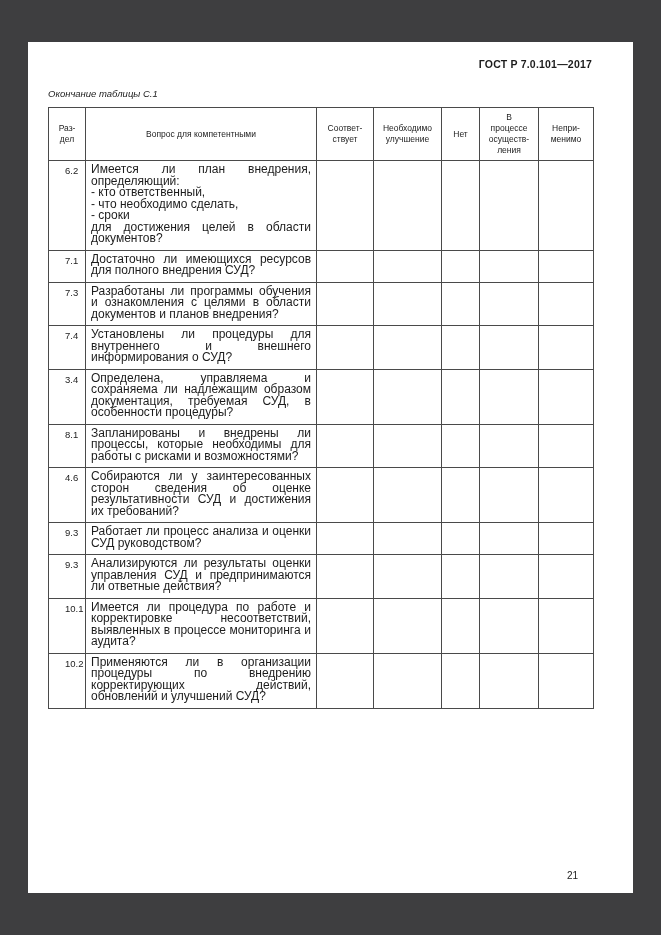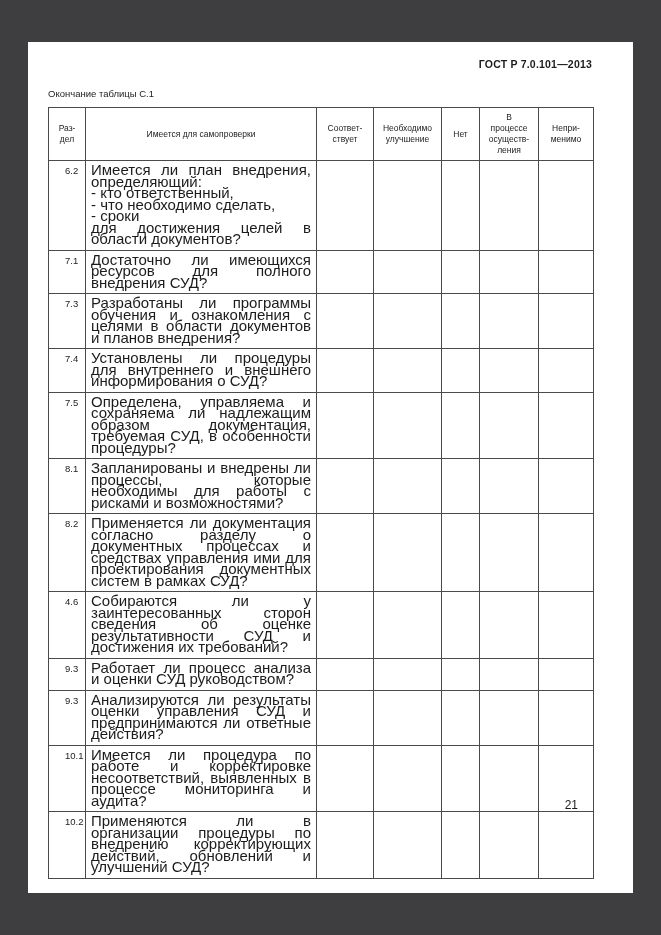--- a/index.html
+++ b/index.html
@@ -23,20 +23,21 @@
     right: 41px;
     font-size: 10.5px;
     font-weight: bold;
     letter-spacing: 0.2px;
   }
   .caption {
     position: absolute;
     top: 46px;
     left: 20px;
     font-size: 9.5px;
+    font-style: italic;
   }
   table.check-table {
     position: absolute;
     top: 65px;
     left: 20px;
     width: 545px;
     border-collapse: collapse;
     table-layout: fixed;
   }
   .check-table th, .check-table td {
@@ -52,58 +53,58 @@
     white-space: pre-line;
     padding: 4px 2px;
     height: 46px;
   }
   td.section {
     text-align: right;
     font-size: 9.5px;
     padding: 4px 16px 4px;
   }
   td.question {
-    font-size: 15px;
+    font-size: 12px;
     line-height: 11.5px;
     padding: 3px 5px 5px;
     text-align: justify;
     white-space: pre-line;
   }
   td.mark { padding: 3px; }
   .page-number {
     position: absolute;
-    top: 756px;
+    top: 828px;
     right: 55px;
-    font-size: 12px;
+    font-size: 10px;
   }
 </style>
 </head>
 <body>
 
 <div class="page">
 
-  <div class="gost-header">ГОСТ Р 7.0.101—2013</div>
+  <div class="gost-header">ГОСТ Р 7.0.101—2017</div>
 
   <div class="caption">Окончание таблицы С.1</div>
 
   <table class="check-table">
     <colgroup>
       <col style="width:37px">
       <col style="width:231px">
       <col style="width:57px">
       <col style="width:68px">
       <col style="width:38px">
       <col style="width:59px">
       <col style="width:55px">
     </colgroup>
     <thead>
       <tr>
         <th>Раз-
 дел</th>
-        <th>Имеется для самопроверки</th>
+        <th>Вопрос для компетентными</th>
         <th>Соответ-
 ствует</th>
         <th>Необходимо
 улучшение</th>
         <th>Нет</th>
         <th>В
 процессе
 осуществ-
 ления</th>
         <th>Непри-
@@ -150,48 +151,39 @@
     <td class="section">7.4</td>
     <td class="question">Установлены ли процедуры для внутреннего и внешнего информирования о СУД?</td>
     <td class="mark"></td>
     <td class="mark"></td>
     <td class="mark"></td>
     <td class="mark"></td>
     <td class="mark"></td>
   </tr>
 
   <tr>
-    <td class="section">7.5</td>
+    <td class="section">3.4</td>
     <td class="question">Определена, управляема и сохраняема ли надлежащим образом документация, требуемая СУД, в особенности процедуры?</td>
     <td class="mark"></td>
     <td class="mark"></td>
     <td class="mark"></td>
     <td class="mark"></td>
     <td class="mark"></td>
   </tr>
 
   <tr>
     <td class="section">8.1</td>
     <td class="question">Запланированы и внедрены ли процессы, которые необходимы для работы с рисками и возможностями?</td>
     <td class="mark"></td>
     <td class="mark"></td>
     <td class="mark"></td>
     <td class="mark"></td>
     <td class="mark"></td>
   </tr>
 
-  <tr>
-    <td class="section">8.2</td>
-    <td class="question">Применяется ли документация согласно разделу о документных процессах и средствах управления ими для проектирования документных систем в рамках СУД?</td>
-    <td class="mark"></td>
-    <td class="mark"></td>
-    <td class="mark"></td>
-    <td class="mark"></td>
-    <td class="mark"></td>
-  </tr>
 
 
   <tr>
     <td class="section">4.6</td>
     <td class="question">Собираются ли у заинтересованных сторон сведения об оценке результативности СУД и достижения их требований?</td>
     <td class="mark"></td>
     <td class="mark"></td>
     <td class="mark"></td>
     <td class="mark"></td>
     <td class="mark"></td>

